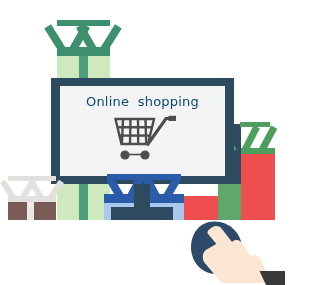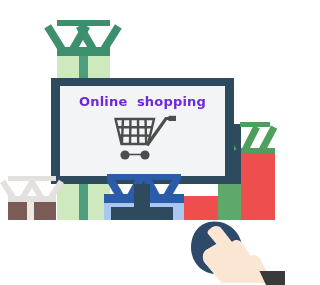--- a/index.html
+++ b/index.html
@@ -110,26 +110,25 @@
     left: 51px; top: 78px; width: 183px; height: 106px;
     background: #2d4a5e;
   }
   .monitor-screen {
     left: 60px; top: 86px; width: 165px; height: 90px;
     background: #f2f4f6;
   }
   .screen-title {
     left: 60px; top: 94px; width: 165px;
     text-align: center;
-    color: #6d28d9;
+    color: #0c4a6e;
     font-size: 13px;
     font-family: "DejaVu Sans", sans-serif;
     letter-spacing: 0.2px;
     white-space: pre;
-    font-weight: bold;
   }
   .cart-wrap {
     left: 112px; top: 114px; width: 66px; height: 52px;
   }
 
   
   .monitor-neck {
     left: 134px; top: 184px; width: 16px; height: 30px;
     background: #2d4a5e;
   }

